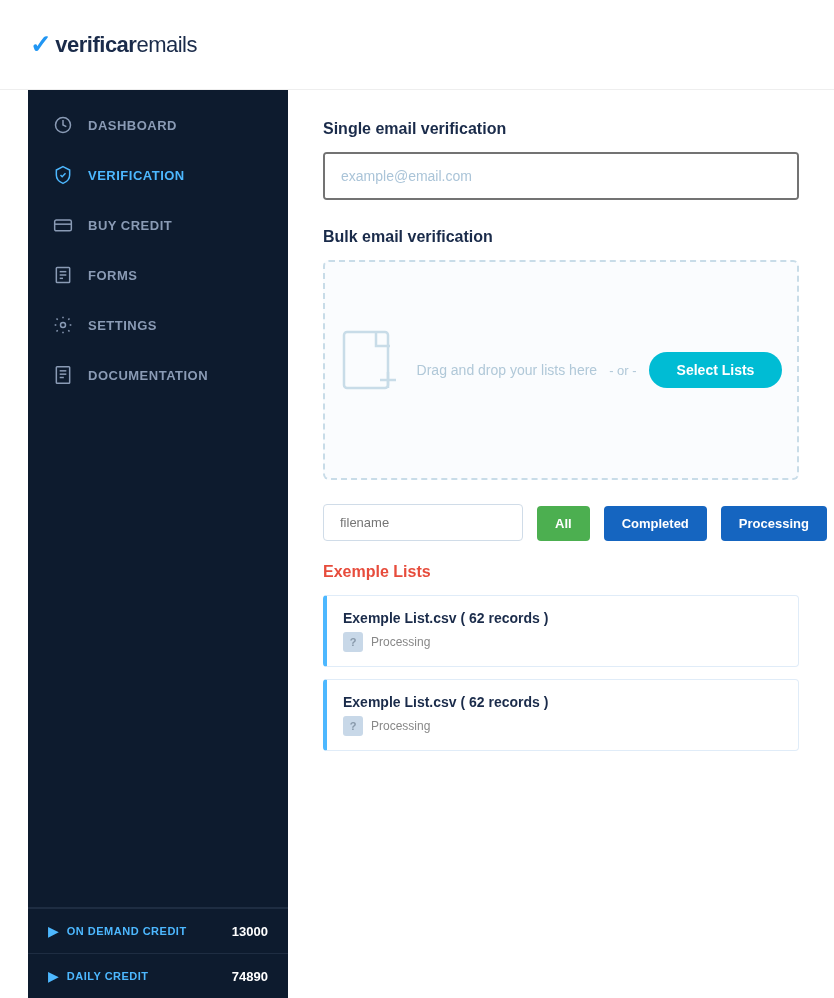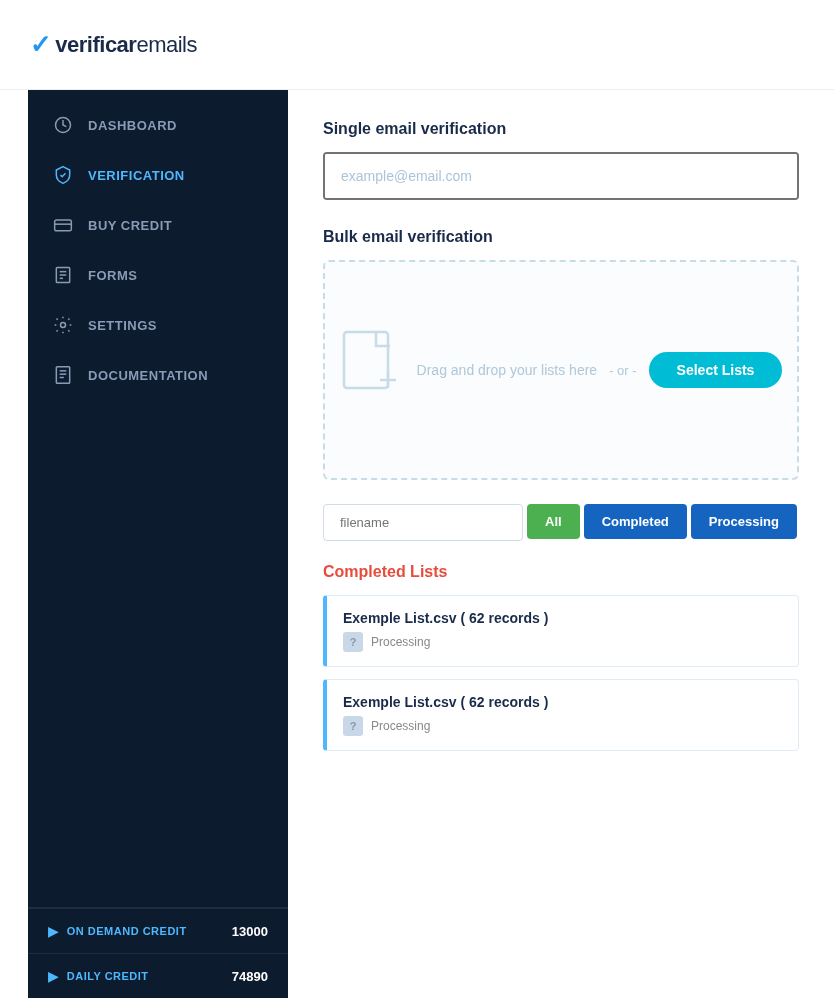--- a/index.html
+++ b/index.html
@@ -201,22 +201,22 @@
       border-radius: 25px;
       padding: 10px 28px;
       font-size: 14px;
       font-weight: 600;
       cursor: pointer;
     }
 
     
     .filter-bar {
       display: flex;
-      align-items: flex-start;
-      gap: 4px;
+      align-items: flex-end;
+      gap: 14px;
       margin-bottom: 22px;
     }
 
     .filename-input {
       border: 1px solid #d0dce8;
       border-radius: 4px;
       padding: 10px 16px;
       font-size: 13px;
       color: #999;
       width: 200px;
@@ -418,21 +418,21 @@
       </div>
 
       <div class="filter-bar">
         <input class="filename-input" type="text" placeholder="filename" style="">
         <button class="filter-btn all">All</button>
         <button class="filter-btn completed">Completed</button>
         <button class="filter-btn processing">Processing</button>
       </div>
 
       <div>
-        <div class="imported-title">Completed Lists</div>
+        <div class="imported-title">Exemple Lists</div>
 
         <div class="list-item-card">
           <div class="list-item-name">Exemple List.csv ( 62 records )</div>
           <div class="list-item-status">
             <div class="status-icon">?</div>
             <span class="status-text">Processing</span>
           </div>
         </div>
 
         <div class="list-item-card">

